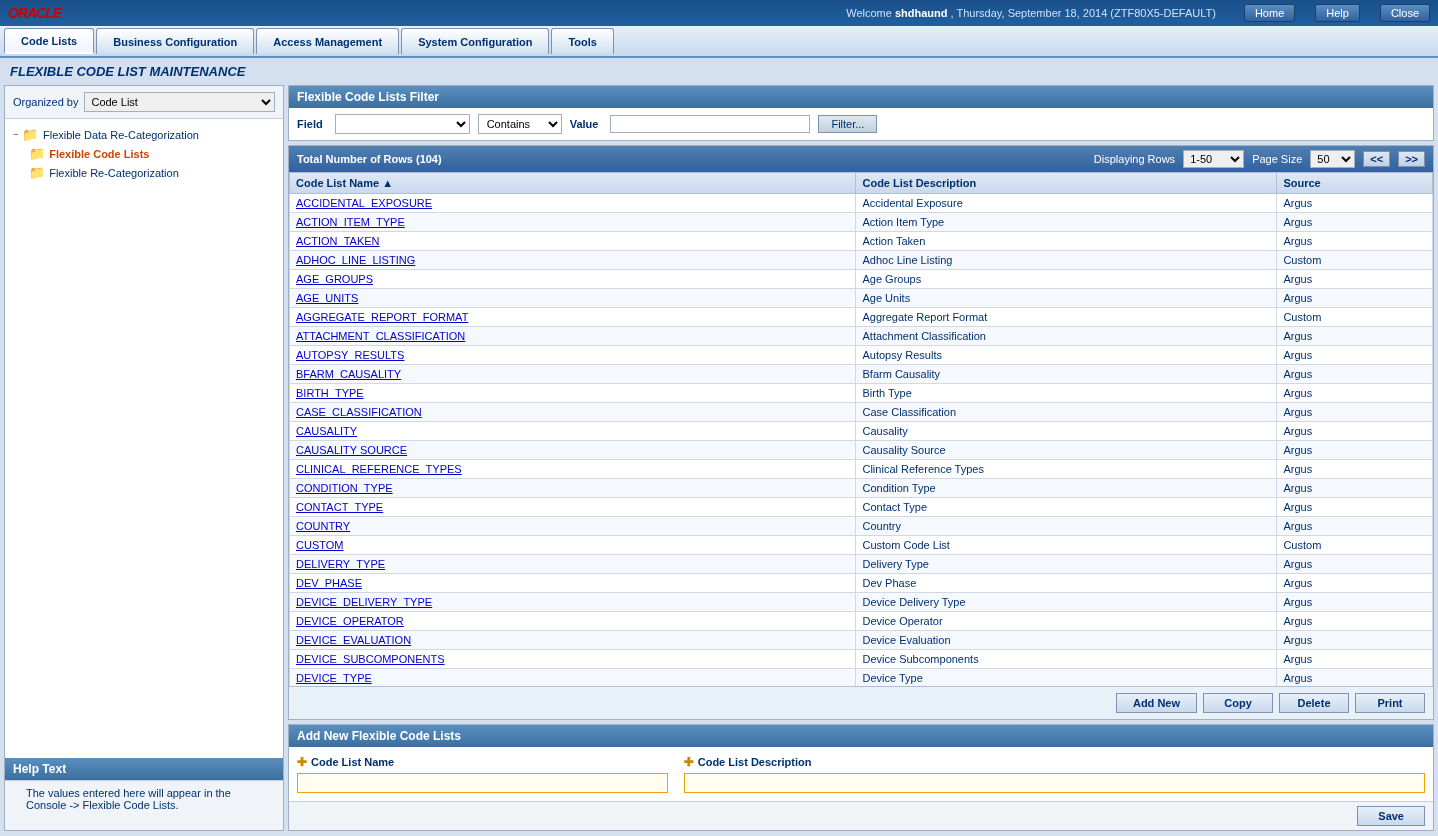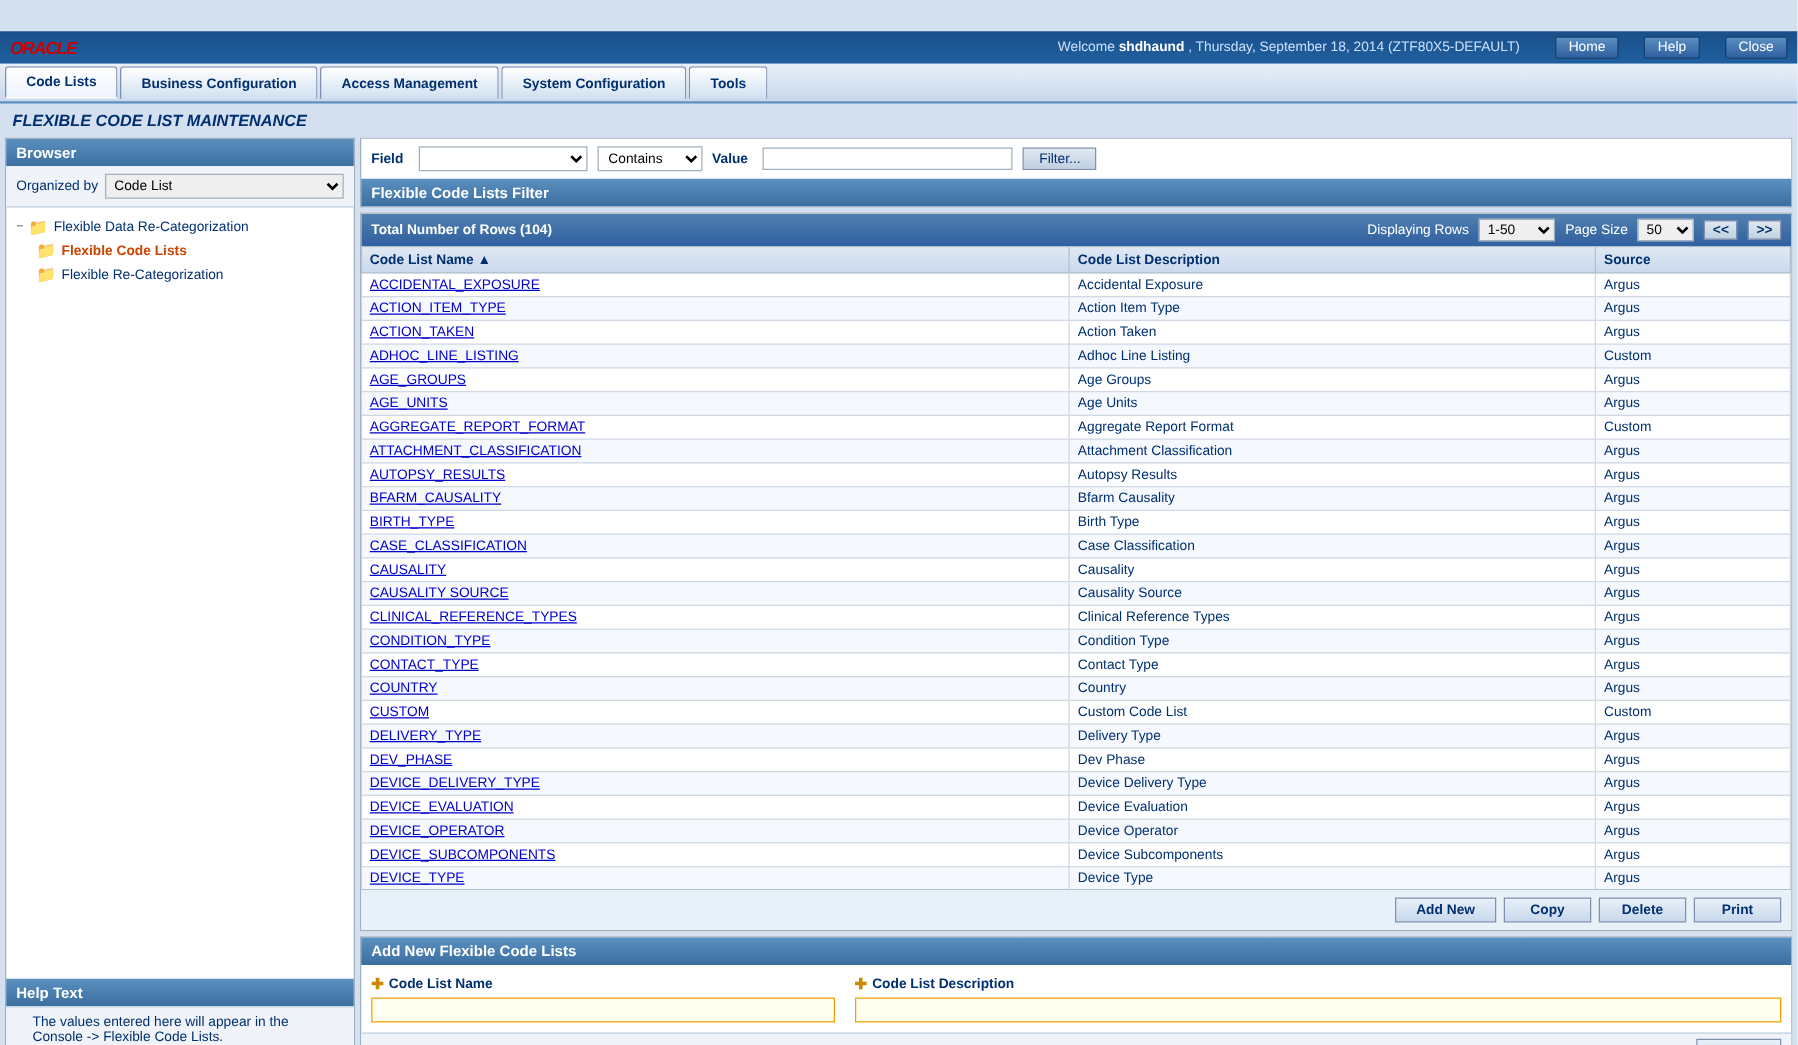--- a/index.html
+++ b/index.html
@@ -6,21 +6,20 @@
     body { font-family: Arial, sans-serif; font-size: 11px; background: #d4e0f0; }
 
     
     #top-bar {
       background: linear-gradient(to bottom, #1a4f8a, #2060a0);
       display: flex;
       justify-content: space-between;
       align-items: center;
       padding: 4px 8px;
       height: 26px;
-      margin-top: 25px;
     }
     #top-bar-logo { color: red; font-weight: bold; font-size: 14px; font-style: italic; letter-spacing: -1px; }
     #top-bar-logo span { color: white; }
     #top-bar-right { display: flex; align-items: center; gap: 20px; }
     #top-bar-welcome { color: #cce0ff; font-size: 11px; margin-right: 8px; }
     #top-bar-welcome b { color: white; }
     .top-btn {
       background: linear-gradient(to bottom, #5a8fc0, #3060a0);
       color: white;
       border: 1px solid #1a4070;
@@ -369,21 +368,20 @@
   <div class="nav-tab">Access Management</div>
   <div class="nav-tab">System Configuration</div>
   <div class="nav-tab">Tools</div>
 </div>
 
 <div id="page-title">FLEXIBLE CODE LIST MAINTENANCE</div>
 
 <div id="main-layout">
 
   <div id="browser-panel">
-    <div id="browser-header">Browser</div>
     <div id="browser-organized-by">
       <label>Organized by</label>
       <select id="browser-select">
         <option>Code List</option>
       </select>
     </div>
     <div id="browser-tree">
       <div class="tree-item">
         <div class="tree-item-row">
           <span class="tree-minus">−</span>
@@ -403,38 +401,38 @@
       </div>
     </div>
 
     <div id="help-panel">Help Text</div>
     <div id="help-content">The values entered here will appear in the Console -&gt; Flexible Code Lists.</div>
   </div>
 
   <div id="right-panel">
 
     <div id="filter-section">
+      <div id="filter-header">Flexible Code Lists Filter</div>
       <div id="filter-body">
         <span class="filter-label">Field</span>
         <select class="filter-select">
           <option value=""></option>
           <option value="name">Code List Name</option>
           <option value="desc">Code List Description</option>
           <option value="source">Source</option>
         </select>
         <select class="filter-select">
           <option>Contains</option>
           <option>Equals</option>
           <option>Starts With</option>
         </select>
         <span class="filter-label">Value</span>
         <input id="filter-value-input" type="text" style="">
         <button id="filter-btn">Filter...</button>
       </div>
-      <div id="filter-header">Flexible Code Lists Filter</div>
     </div>
 
     <div id="table-section">
       <div id="table-toolbar">
         <div id="table-toolbar-left">Total Number of Rows (104)</div>
         <div id="table-toolbar-right">
           <span id="displaying-rows-label">Displaying Rows</span>
           <select class="page-select">
             <option>1-50</option>
             <option>51-104</option>
@@ -564,27 +562,27 @@
       <td class="link-cell">DEV_PHASE</td>
       <td>Dev Phase</td>
       <td>Argus</td>
     </tr>
               <tr>
       <td class="link-cell">DEVICE_DELIVERY_TYPE</td>
       <td>Device Delivery Type</td>
       <td>Argus</td>
     </tr>
               <tr>
+      <td class="link-cell">DEVICE_OPERATOR</td>
+      <td>Device Operator</td>
+      <td>Argus</td>
+    </tr>
+              <tr>
       <td class="link-cell">DEVICE_EVALUATION</td>
       <td>Device Evaluation</td>
-      <td>Argus</td>
-    </tr>
-              <tr>
-      <td class="link-cell">DEVICE_OPERATOR</td>
-      <td>Device Operator</td>
       <td>Argus</td>
     </tr>
               <tr>
       <td class="link-cell">DEVICE_SUBCOMPONENTS</td>
       <td>Device Subcomponents</td>
       <td>Argus</td>
     </tr>
               <tr>
       <td class="link-cell">DEVICE_TYPE</td>
       <td>Device Type</td>

